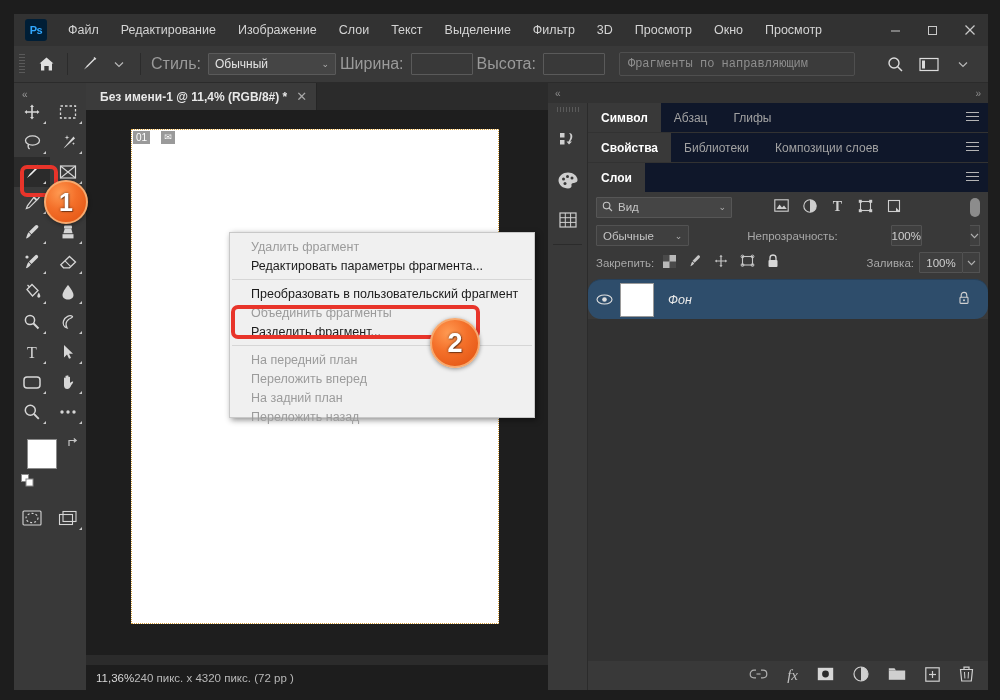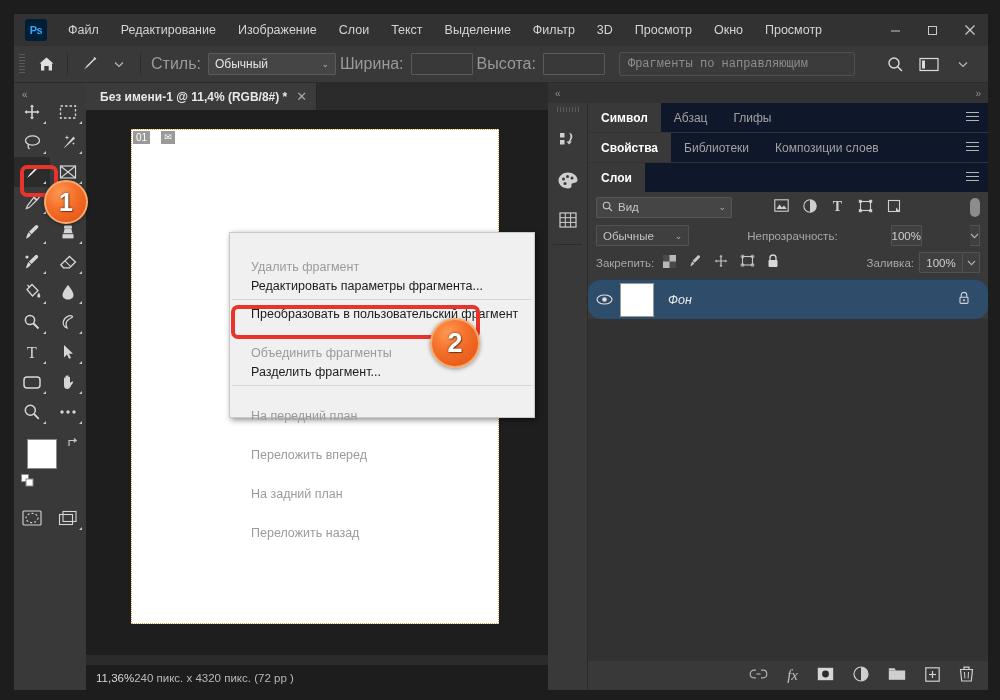--- a/index.html
+++ b/index.html
@@ -203,21 +203,21 @@
 
   
   .ctxmenu {
     position:absolute; left:229px; top:232px; width:306px; height:186px;
     background:#f0f0f0; border:1px solid #c8c8c8;
     box-shadow:2px 2px 6px rgba(0,0,0,0.45);
     padding:4px 0; font-size:12.5px; color:#1b1b1b; z-index:40;
   }
   .ctxitem { height:19px; display:flex; align-items:center; padding-left:21px;
              white-space:nowrap; }
-  .ctxitem.disabled { color:#9b9b9b;margin-top:20px; }
+  .ctxitem.disabled { color:#9b9b9b; }
   .ctxsep { height:1px; background:#d6d6d6; margin:4px 2px 4px 2px; }
 
   
   .ann-rect {
     position:absolute; border:4px solid #e8342a; border-radius:7px; z-index:60;
   }
   .ann-badge {
     position:absolute; border-radius:50%; z-index:61;
     background:radial-gradient(circle at 35% 28%, #ff9a52 0%, #f4702a 42%, #e0500f 100%);
     border:2px solid #f7a96e;

